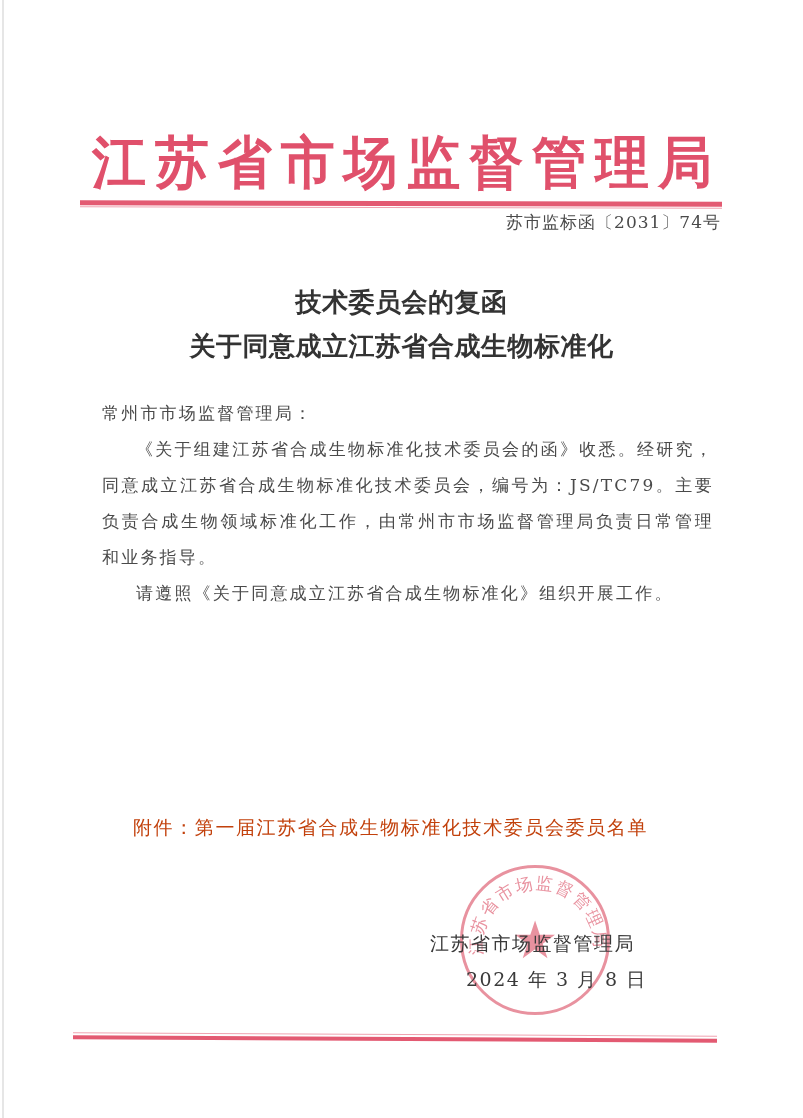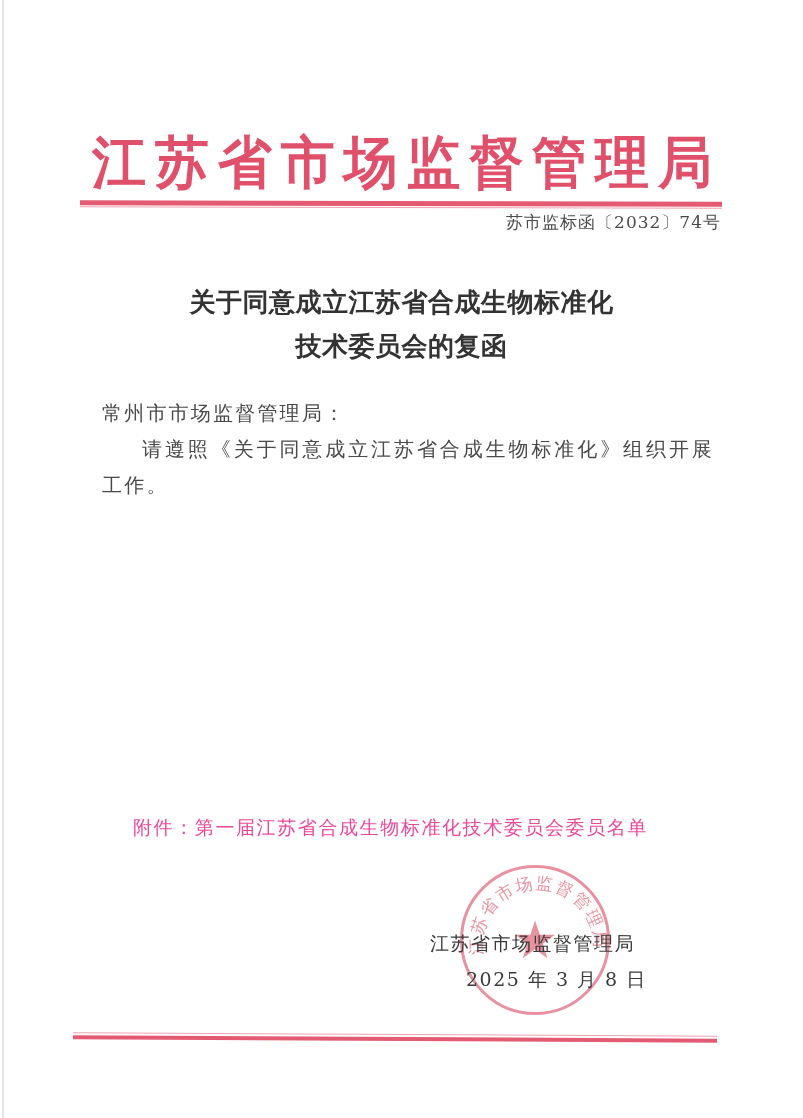--- a/index.html
+++ b/index.html
@@ -30,29 +30,29 @@
     }
 
     .doc-heading {
       position: absolute; left: 0; top: 280px; width: 803px; text-align: center;
       font-family: "DejaVu Serif", serif; font-weight: bold; font-size: 26px; color: #333;
       line-height: 44px; letter-spacing: 0.5px;
     }
 
     .body-text {
       position: absolute; left: 102px; top: 395px; width: 612px;
-      font-size: 20px; line-height: 36px; color: #4a4a4a; letter-spacing: 2.2px;
+      font-size: 17px; line-height: 36px; color: #4a4a4a; letter-spacing: 2.2px;
       text-align: justify;
     }
     .body-text p { margin: 0; }
     .body-text .indent { text-indent: 2em; }
 
     .attachment {
       position: absolute; left: 133px; top: 815px;
-      font-size: 19px; color: #ec4899; letter-spacing: 1.6px;
+      font-size: 19px; color: #c2410c; letter-spacing: 1.6px;
     }
 
     .stamp {
       position: absolute; left: 460px; top: 865px; width: 150px; height: 150px;
       border: 3px solid #e57f8f; border-radius: 50%; opacity: 0.85;
     }
     .stamp-star {
       position: absolute; left: 50%; top: 50%; transform: translate(-50%, -50%);
       font-size: 52px; color: #e57f8f; line-height: 1;
     }
@@ -87,44 +87,45 @@
   <span>场</span>
   <span>监</span>
   <span>督</span>
   <span>管</span>
   <span>理</span>
   <span>局</span>
 </div>
 
 <div class="rule-top"></div>
 
-<div class="doc-number">苏市监标函〔2032〕74号</div>
+<div class="doc-number">苏市监标函〔2031〕74号</div>
 
 <div class="doc-heading">
+  <div>技术委员会的复函</div>
   <div>关于同意成立江苏省合成生物标准化</div>
-  <div>技术委员会的复函</div>
 </div>
 
 <div class="body-text">
   <p>常州市市场监督管理局：</p>
+  <p class="indent">《关于组建江苏省合成生物标准化技术委员会的函》收悉。经研究，同意成立江苏省合成生物标准化技术委员会，编号为：JS/TC79。主要负责合成生物领域标准化工作，由常州市市场监督管理局负责日常管理和业务指导。</p>
   <p class="indent">请遵照《关于同意成立江苏省合成生物标准化》组织开展工作。</p>
 </div>
 
 <div class="attachment">附件：第一届江苏省合成生物标准化技术委员会委员名单</div>
 
 <div class="stamp">
   <svg class="stamp-arc" viewBox="0 0 150 150">
     <defs>
       <path id="sealArc" d="M 22 95 A 56 56 0 1 1 128 95"></path>
     </defs>
     <text font-size="17" fill="#e57f8f" font-family="DejaVu Serif, serif" letter-spacing="2">
       <textPath href="#sealArc" startOffset="4%">江苏省市场监督管理局</textPath>
     </text>
   </svg>
   <div class="stamp-star">★</div>
 </div>
 
 <div class="signature">
   <div>江苏省市场监督管理局</div>
-  <div class="sig-date">2025 年 3 月 8 日</div>
+  <div class="sig-date">2024 年 3 月 8 日</div>
 </div>
 
 <div class="rule-bottom"></div>
 
 </body></html>

